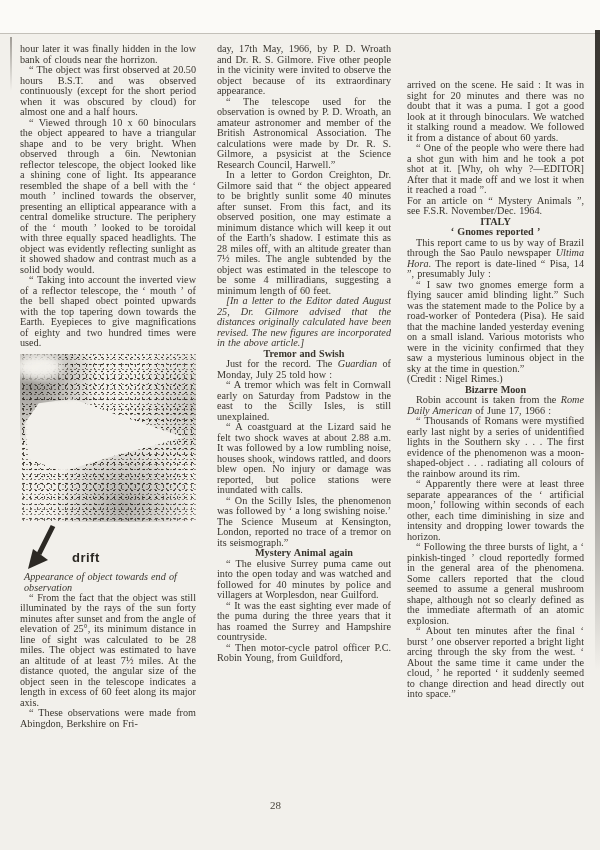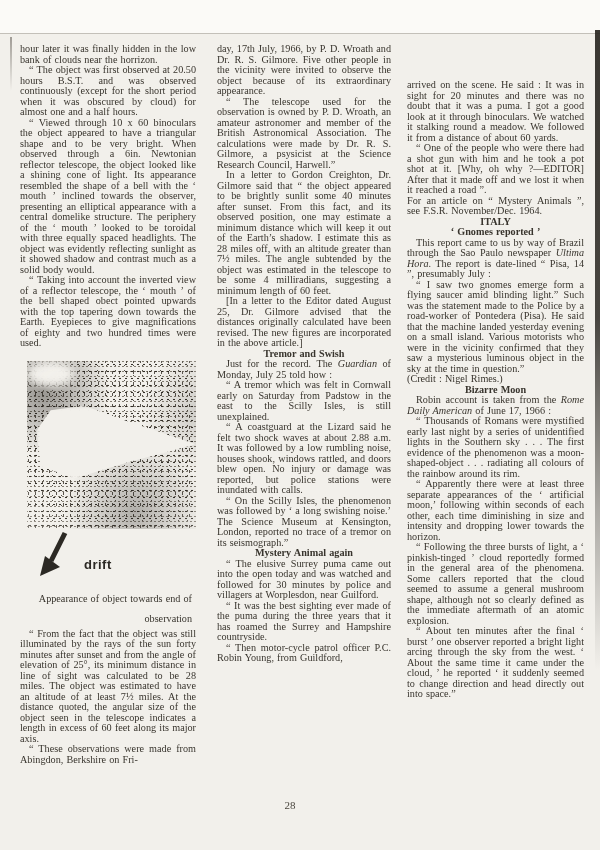--- a/index.html
+++ b/index.html
@@ -28,27 +28,27 @@
     text-align:justify;
     word-spacing:0.6px;
     hyphens:auto;-webkit-hyphens:auto;
   }
   #col1{left:20px;width:176px;}
   #col2{left:217px;width:174px;}
   #col3{left:407px;width:177px;margin-top:36px;}
   .col p{margin:0;}
   .ind{text-indent:9px;}
   .hd{font-weight:bold;text-align:center;text-indent:0;margin:6px 0 3px;}
-  .note{}
+  .note{font-style:italic;}
   .ital{font-style:italic;}
   .caption{
-    text-align:right;text-indent:0;
-    margin:3px 0 5px;padding:0 4px;line-height:20px;
+    font-style:italic;text-align:left;text-indent:0;
+    margin:3px 0 5px;padding:0 4px;line-height:11px;
   }
-  figure{margin:12px;padding:0;}
+  figure{margin:0;padding:0;}
   .stipple{
     position:relative;width:186px;height:168px;margin:5px 0 0 -5px;
     background-image:
       radial-gradient(rgba(40,36,30,0.95) 0.8px, rgba(0,0,0,0) 1px),
       radial-gradient(rgba(58,52,44,0.85) 0.75px, rgba(0,0,0,0) 0.95px),
       radial-gradient(rgba(84,76,64,0.7) 0.6px, rgba(0,0,0,0) 0.8px),
       radial-gradient(rgba(48,43,36,0.8) 0.7px, rgba(0,0,0,0) 0.9px);
     background-size:6px 7px, 9px 5px, 4px 5px, 7px 11px;
     background-position:0 0, 3px 2px, 2px 3px, 5px 6px;
     -webkit-mask-image:radial-gradient(ellipse 94% 92% at 48% 46%, #000 52%, rgba(0,0,0,0.8) 74%, transparent 98%);
@@ -74,21 +74,21 @@
   .driftrow{
     display:flex;align-items:flex-end;height:46px;margin:2px 0 1px 4px;
   }
   .drift-label{
     font-family:"Liberation Sans","DejaVu Sans",sans-serif;
     font-weight:bold;font-size:13px;color:#2c2924;
     margin:0 0 6px 14px;letter-spacing:0.5px;
   }
   .pageno{
     position:absolute;left:270px;top:799px;width:40px;
-    text-align:center;font-size:11px;color:#4a463e;
+    text-align:left;font-size:11px;color:#4a463e;
   }
 </style>
 </head>
 <body>
 
 <div class="paper"></div>
 <div class="edge-right"></div>
 <div class="edge-left-streak"></div>
 
 <div class="col" id="col1">
@@ -108,32 +108,32 @@
       </svg>
       <span class="drift-label">drift</span>
     </div>
   </figure>
   <p class="caption">Appearance of object towards end of observation</p>
   <p class="ind">“ From the fact that the object was still illuminated by the rays of the sun forty minutes after sunset and from the angle of elevation of 25°, its minimum distance in line of sight was calculated to be 28 miles. The object was estimated to have an altitude of at least 7½ miles. At the distance quoted, the angular size of the object seen in the telescope indicates a length in excess of 60 feet along its major axis.</p>
   <p class="ind">“ These observations were made from Abingdon, Berkshire on Fri-</p>
 </div>
 
 <div class="col" id="col2">
-  <p>day, 17th July, 1966, by P. D. Wroath and Dr. R. S. Gilmore. Five other people in the vicinity were invited to observe the object because of its extraordinary appearance.</p>
+  <p>day, 17th May, 1966, by P. D. Wroath and Dr. R. S. Gilmore. Five other people in the vicinity were invited to observe the object because of its extraordinary appearance.</p>
   <p class="ind">“ The telescope used for the observation is owned by P. D. Wroath, an amateur astronomer and member of the British Astronomical Association. The calculations were made by Dr. R. S. Gilmore, a psysicist at the Science Research Council, Harwell.”</p>
   <p class="ind">In a letter to Gordon Creighton, Dr. Gilmore said that “ the object appeared to be brightly sunlit some 40 minutes after sunset. From this fact, and its observed position, one may estimate a minimum distance which will keep it out of the Earth’s shadow. I estimate this as 28 miles off, with an altitude greater than 7½ miles. The angle subtended by the object was estimated in the telescope to be some 4 milliradians, suggesting a minimum length of 60 feet.</p>
   <p class="ind note">[In a letter to the Editor dated August 25, Dr. Gilmore advised that the distances originally calculated have been revised. The new figures are incorporated in the above article.]</p>
   <p class="hd">Tremor and Swish</p>
   <p class="ind"><span>Just for the record. The </span><span class="ital">Guardian</span><span> of Monday, July 25 told how :</span></p>
   <p class="ind">“ A tremor which was felt in Cornwall early on Saturday from Padstow in the east to the Scilly Isles, is still unexplained.</p>
   <p class="ind">“ A coastguard at the Lizard said he felt two shock waves at about 2.88 a.m. It was followed by a low rumbling noise, houses shook, windows rattled, and doors blew open. No injury or damage was reported, but police stations were inundated with calls.</p>
   <p class="ind">“ On the Scilly Isles, the phenomenon was followed by ‘ a long swishing noise.’ The Science Museum at Kensington, London, reported no trace of a tremor on its seismograph.”</p>
   <p class="hd">Mystery Animal again</p>
-  <p class="ind">“ The elusive Surrey puma came out into the open today and was watched and followed for 30 minutes by police and villagers at Worplesdon, near Guilford.</p>
-  <p class="ind">“ It was the best sighting ever made of the puma during the three years that it has roamed the Surrey and Hampshire countryside.</p>
+  <p class="ind">“ The elusive Surrey puma came out into the open today and was watched and followed for 40 minutes by police and villagers at Worplesdon, near Guilford.</p>
+  <p class="ind">“ It was the east sighting ever made of the puma during the three years that it has roamed the Surrey and Hampshire countryside.</p>
   <p class="ind">“ Then motor-cycle patrol officer P.C. Robin Young, from Guildford,</p>
 </div>
 
 <div class="col" id="col3">
   <p>arrived on the scene. He said : It was in sight for 20 minutes and there was no doubt that it was a puma. I got a good look at it through binoculars. We watched it stalking round a meadow. We followed it from a distance of about 60 yards.</p>
   <p class="ind">“ One of the people who were there had a shot gun with him and he took a pot shot at it. [Why, oh why ?—EDITOR] After that it made off and we lost it when it reached a road ”.</p>
   <p>For an article on “ Mystery Animals ”, see F.S.R. November/Dec. 1964.</p>
   <p class="hd">ITALY</p>
   <p class="hd">‘ Gnomes reported ’</p>
   <p class="ind"><span>This report came to us by way of Brazil through the Sao Paulo newspaper </span><span class="ital">Ultima Hora</span><span>. The report is date-lined “ Pisa, 14 ”, presumably July :</span></p>

